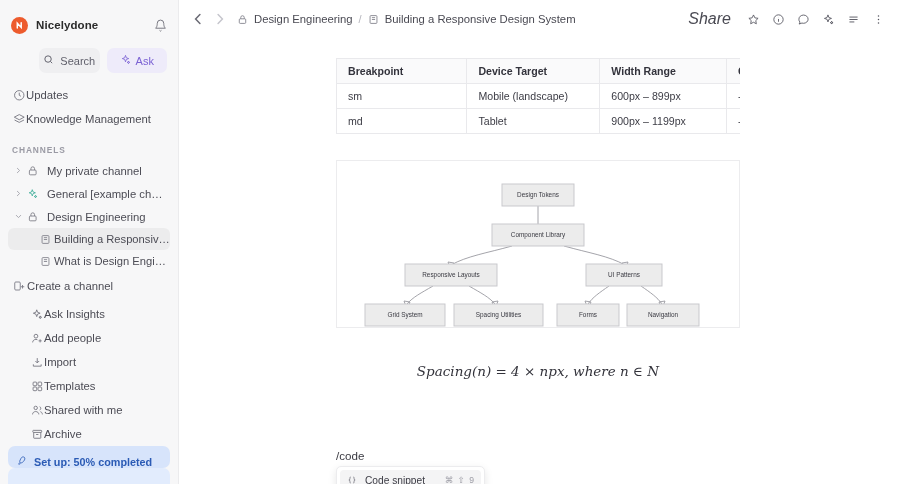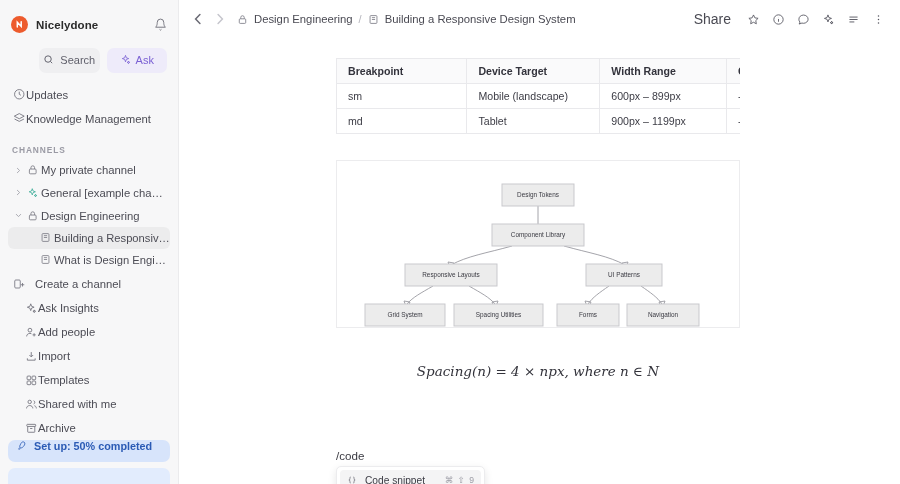--- a/index.html
+++ b/index.html
@@ -62,65 +62,65 @@
     font-size: 8.4px; letter-spacing: .9px; color: #9a9aa4;
     font-weight: bold; padding: 14px 12px 4px 12px;
   }
   .chan-item {
     display: flex; align-items: center; height: 23px;
     padding: 0 4px 0 4px; margin: 0 8px; border-radius: 6px;
     font-size: 11.3px; color: #4c4c55;
   }
   .caret { width: 12px; flex: 0 0 12px; display: flex; justify-content: center; color: #a2a2ab; }
   .chan-ic { width: 17px; flex: 0 0 17px; display: flex; justify-content: center; color: #75757f; }
-  .chan-label { overflow: hidden; white-space: nowrap; text-overflow: ellipsis; }
+  .chan-label { overflow: hidden; white-space: nowrap; text-overflow: ellipsis; margin-left: 6px; }
 
   .doc-item {
     display: flex; align-items: center; height: 22px;
     margin: 0 8px; padding-left: 28px; border-radius: 6px;
     font-size: 11.2px; color: #4c4c55;
   }
   .doc-item.active { background: #ececed; }
   .doc-ic { width: 18px; flex: 0 0 18px; display: flex; justify-content: center; color: #75757f; }
   .doc-label { overflow: hidden; white-space: nowrap; text-overflow: ellipsis; }
 
   .create-row {
-    display: flex; align-items: center; gap: 9px;
+    display: flex; align-items: center; gap: 1px;
     height: 24px; margin: 2px 8px 0 8px; padding: 0 4px;
     font-size: 11.3px; color: #4c4c55;
   }
   .create-row .ic { color: #75757f; display: flex; flex: 0 0 14px; justify-content: center; }
 
   .spacer { flex: 1 1 auto; }
 
-  .bottom-list { padding: 0 20px; }
+  .bottom-list { padding: 0 26px; }
   .pill {
-    display: flex; align-items: flex-start; gap: 7px;
-    height: 22px; margin: 0 8px 6px 8px; padding: 0 8px;
+    display: flex; align-items: flex-end; gap: 7px;
+    height: 22px; margin: 0 8px 0 8px; padding: 0 8px;
     border-radius: 7px; background: #d7e4fb; color: #2b5bb5;
     font-size: 10.8px; font-weight: bold;
   }
   .pill-stub {
     height: 16px; margin: 0 8px; border-radius: 7px 7px 0 0;
     background: #e2ecfd;
   }
 
   
   .main { flex: 1 1 auto; height: 484px; background: #fff; position: relative; overflow: hidden; }
   .topbar {
     height: 38px; display: flex; align-items: center;
     padding: 0 10px 0 8px; gap: 0;
   }
   .nav-arrow { width: 22px; height: 22px; display: flex; align-items: center; justify-content: center; color: #6a6a74; }
   .nav-arrow.dim { color: #c6c6cd; }
   .crumbs { display: flex; align-items: center; gap: 6px; margin-left: 6px; font-size: 11.3px; color: #4a4a53; }
   .crumbs .ic { color: #7a7a84; display: flex; }
   .crumb-sep { color: #b6b6bd; font-size: 11px; }
   .top-actions { margin-left: auto; display: flex; align-items: center; gap: 2px; }
-  .share-txt { font-size: 14px; color: #4a4a53; padding: 0 9px; }
+  .share-txt { font-size: 16px; color: #4a4a53; padding: 0 9px; font-style: italic; }
   .ti { width: 23px; height: 23px; display: flex; align-items: center; justify-content: center; color: #55555f; }
 
   .content { position: relative; height: 446px; padding: 0; }
 
   
   .tbl-wrap { position: absolute; left: 157px; top: 20px; width: 404px; overflow: hidden; }
   table { border-collapse: collapse; width: 524px; table-layout: fixed; }
   th, td {
     border: 1px solid #e9e9ec; font-size: 10.6px; text-align: left;
     padding: 0 11px; height: 25px; color: #3c3c45; white-space: nowrap;

